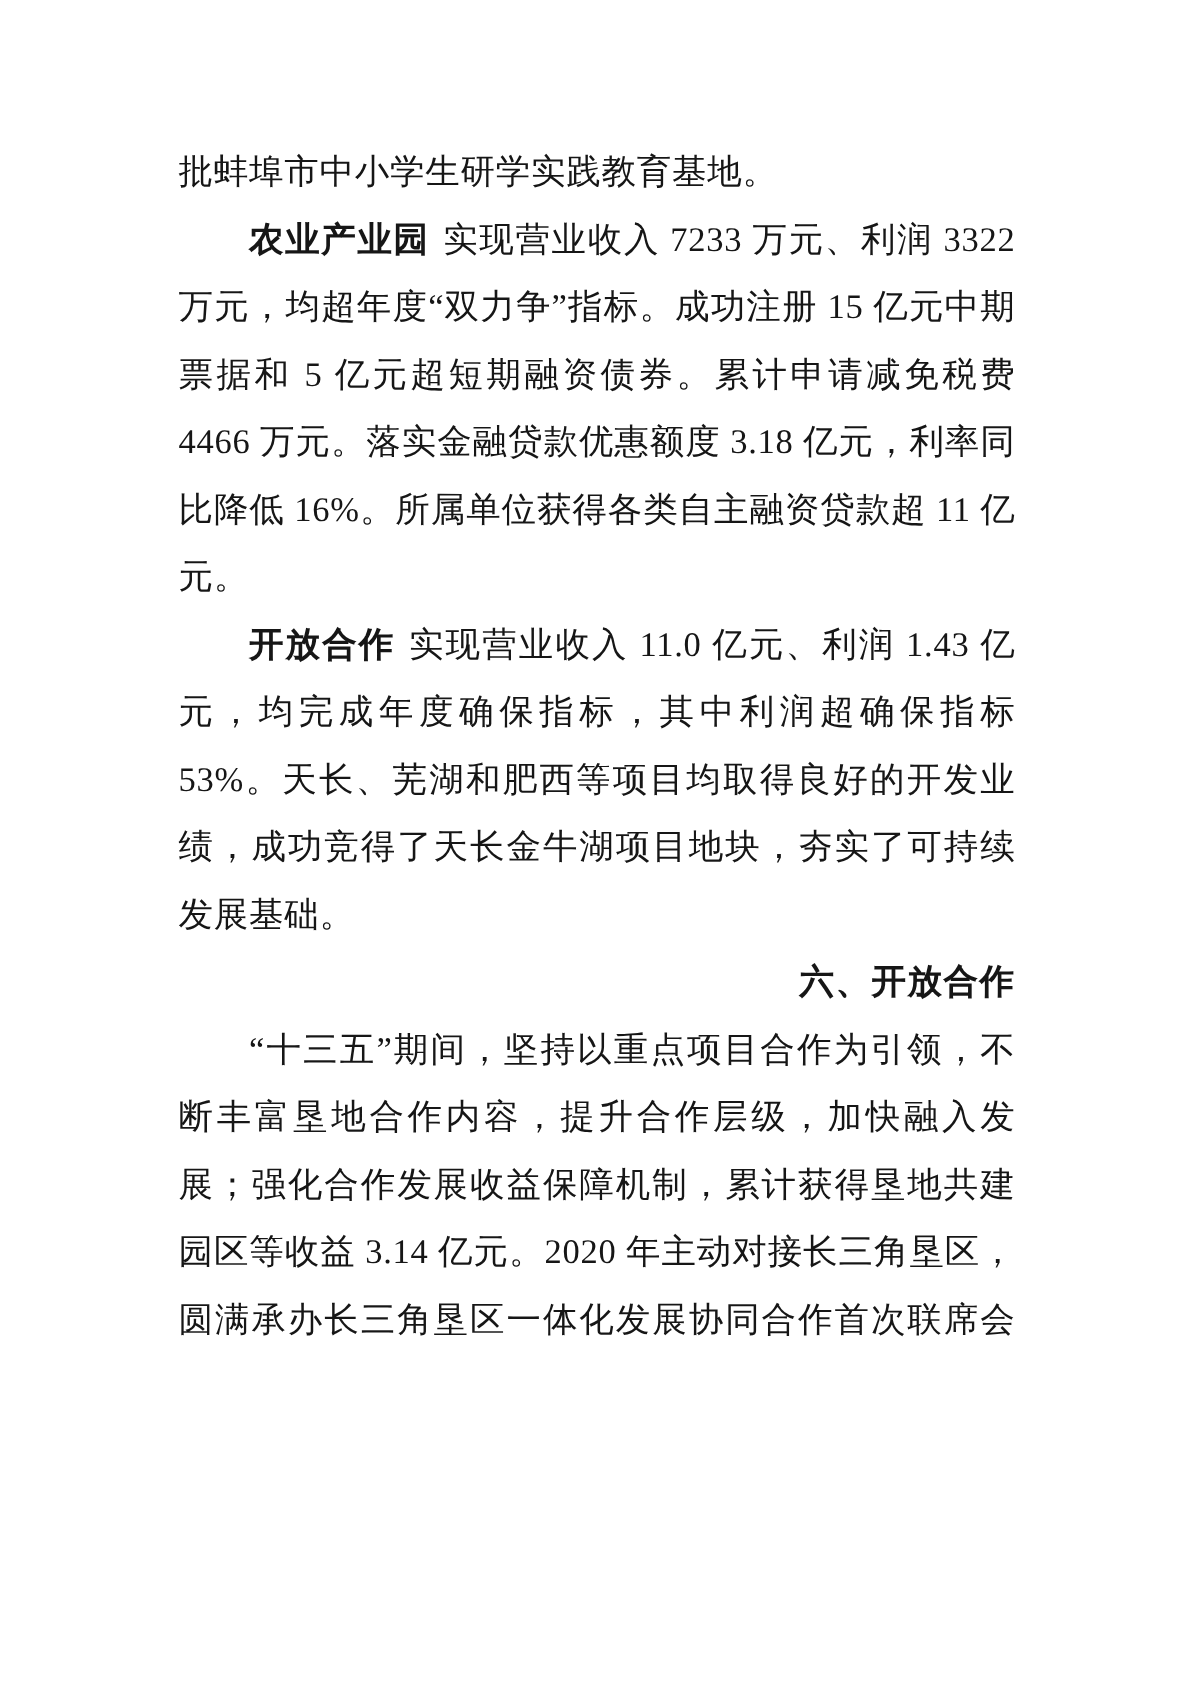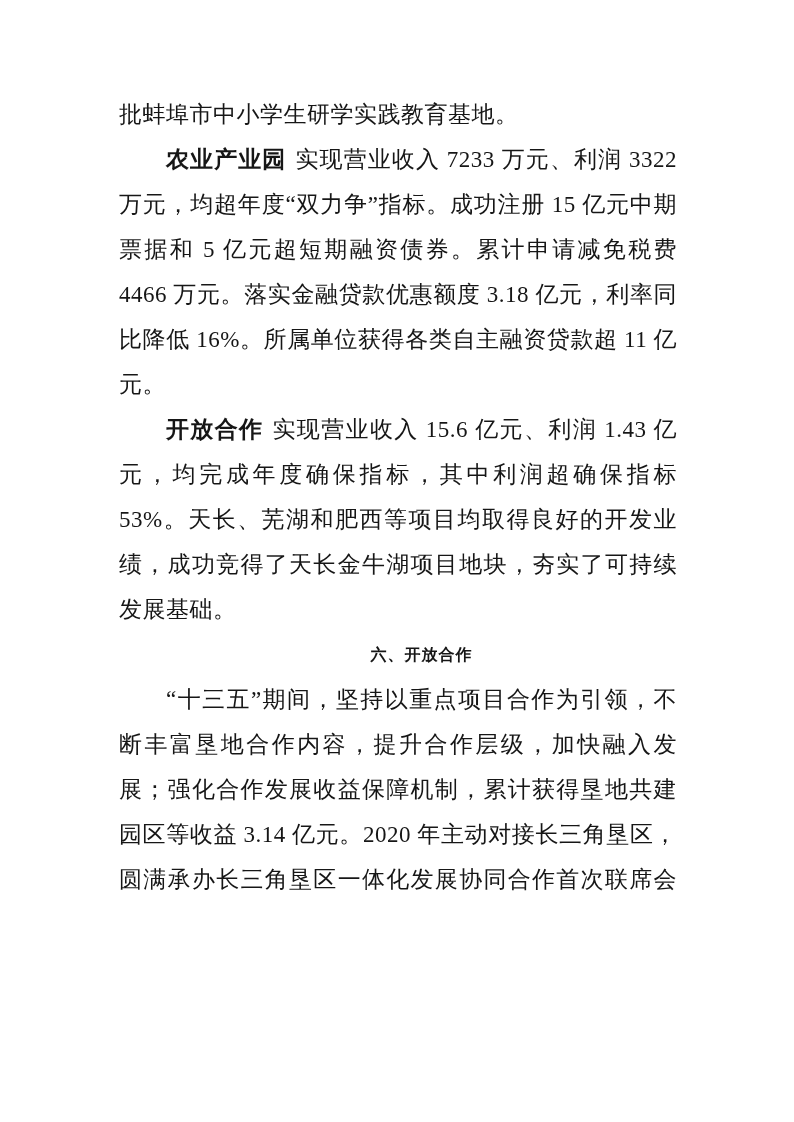--- a/index.html
+++ b/index.html
@@ -35,26 +35,26 @@
   }
   .para.no-indent {
     text-indent: 0;
   }
   .lead {
     font-weight: bold;
     padding-right: 9px;
   }
   .section-heading {
     margin: 0;
-    font-size: 16px;
+    font-size: 23px;
     line-height: 45px;
     font-weight: bold;
     font-family: "Liberation Sans", sans-serif;
     text-indent: 47px;
-    text-align: center;
+    text-align: right;
     letter-spacing: 1px;
   }
   .page-number {
     position: absolute;
     top: 1036px;
     left: 0;
     width: 794px;
     text-align: center;
     font-size: 15px;
     line-height: 20px;
@@ -65,21 +65,21 @@
 </head>
 <body>
 
 <div class="page">
   <div class="text-body">
 
     <p class="para no-indent">批蚌埠市中小学生研学实践教育基地。</p>
 
     <p class="para indent"><span class="lead">农业产业园</span><span>实现营业收入 7233 万元、利润 3322 万元，均超年度“双力争”指标。成功注册 15 亿元中期票据和 5 亿元超短期融资债券。累计申请减免税费 4466 万元。落实金融贷款优惠额度 3.18 亿元，利率同比降低 16%。所属单位获得各类自主融资贷款超 11 亿元。</span></p>
 
-    <p class="para indent"><span class="lead">开放合作</span><span>实现营业收入 15.6 亿元、利润 1.43 亿元，均完成年度确保指标，其中利润超确保指标 53%。天长、芜湖和肥西等项目均取得良好的开发业绩，成功竞得了天长金牛湖项目地块，夯实了可持续发展基础。</span></p>
+    <p class="para indent"><span class="lead">开放合作</span><span>实现营业收入 11.0 亿元、利润 1.43 亿元，均完成年度确保指标，其中利润超确保指标 53%。天长、芜湖和肥西等项目均取得良好的开发业绩，成功竞得了天长金牛湖项目地块，夯实了可持续发展基础。</span></p>
 
     <h2 class="section-heading">六、开放合作</h2>
 
     <p class="para indent">“十三五”期间，坚持以重点项目合作为引领，不断丰富垦地合作内容，提升合作层级，加快融入发展；强化合作发展收益保障机制，累计获得垦地共建园区等收益 3.14 亿元。2020 年主动对接长三角垦区，圆满承办长三角垦区一体化发展协同合作首次联席会议，签订了四方协同合作意向书。与合肥、寿县等 5 个市县人民政府签订合作协议，推动草莓小镇、农业产业园、生猪养殖、奶牛养殖、商住开发等多领域合作。皖津公司调整种植结构初步取得成功，光伏发电提水灌溉设施、肉牛养殖等项目启动建设；农垦集团被确定为安徽省第一批国际交流合作基地，袁辉同志荣获联合国粮农组织驻华代表处“粮食英雄”提名。</p>
 
   </div>
 
   <div class="page-number">17</div>
 </div>
 

